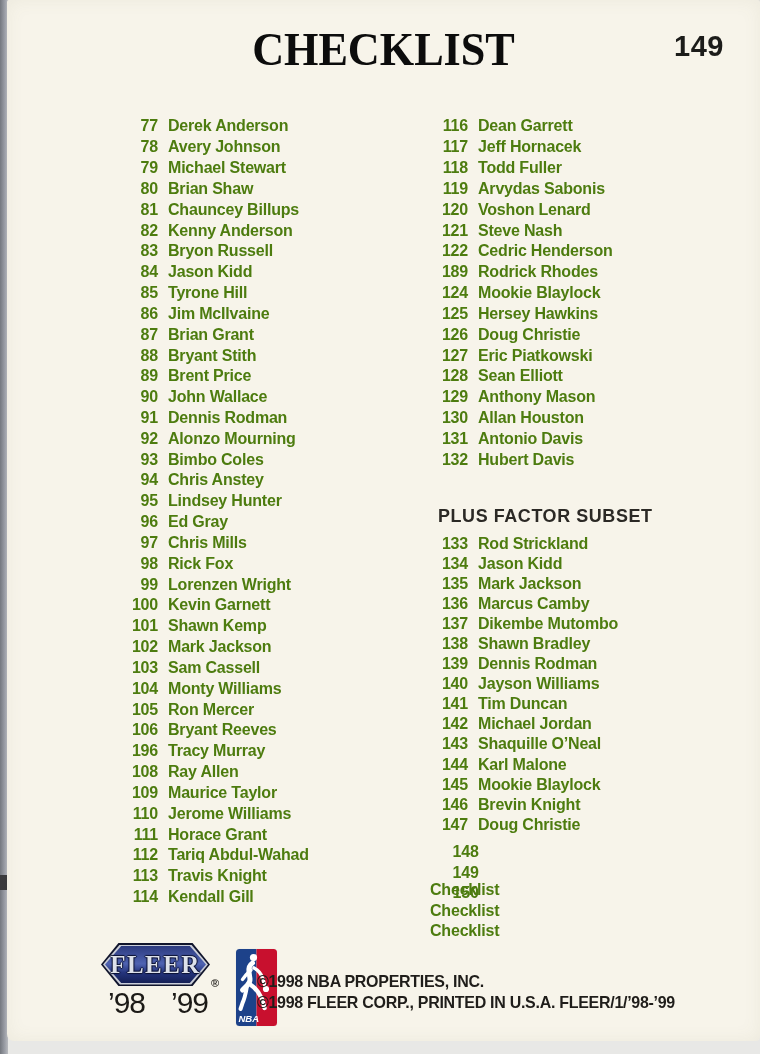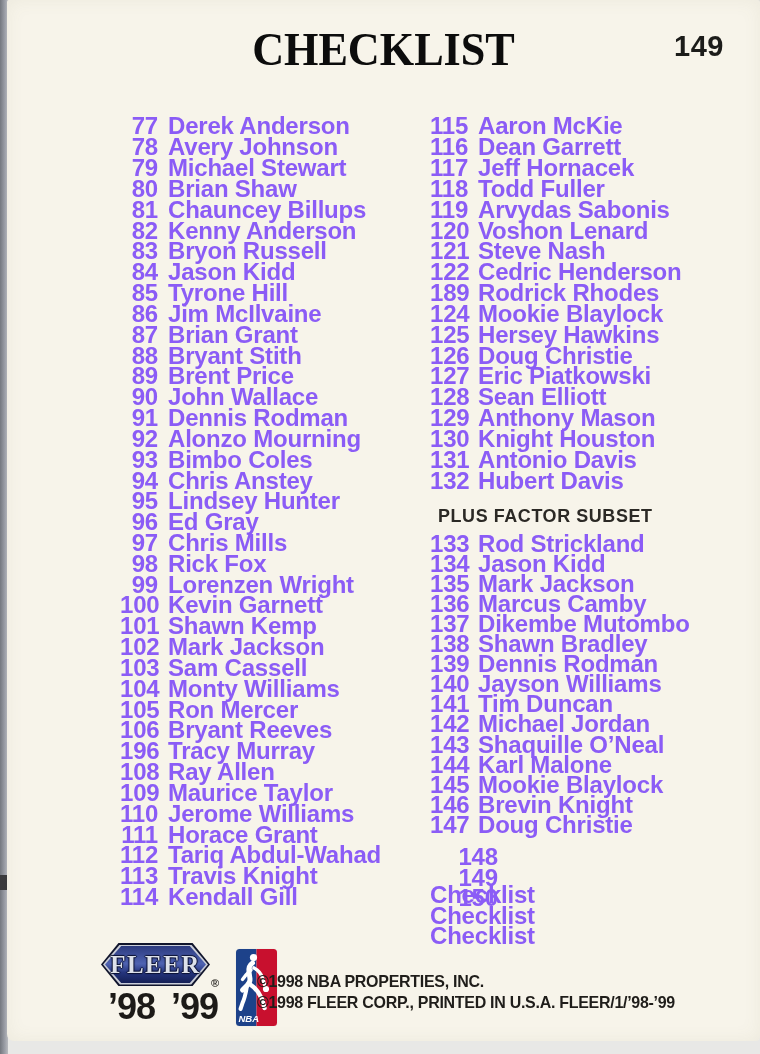--- a/index.html
+++ b/index.html
@@ -15,21 +15,21 @@
   .card { position:absolute; left:7px; top:0; width:753px; height:1041px;
     background:#f7f4ea; border-radius:2px 2px 4px 7px;
     box-shadow:inset 0 0 18px rgba(120,110,80,.08); }
 
   .title { position:absolute; left:0; right:0; top:22px; text-align:center;
     font-family:"Liberation Serif", serif; font-weight:bold; font-size:47px;
     letter-spacing:0px; color:#0c0c0c; transform:scaleX(.94); }
   .cardnum { position:absolute; top:30px; right:36px; font-size:29px; font-weight:bold;
     color:#1c1c1a; letter-spacing:0.5px; }
 
-  .list { position:absolute; color:#8b5cf6; font-weight:bold; font-size:24px;
+  .list { position:absolute; color:#4d7c0f; font-weight:bold; font-size:16px;
     letter-spacing:-0.2px; white-space:nowrap; }
   .row { display:flex; align-items:center; height:20.84px; }
   .list-subset .row { height:20.05px; }
   .list-check .row { height:20.5px;flex-direction:column; }
   .num { display:inline-block; width:38px; text-align:right; margin-right:10px; flex:0 0 38px; }
 
   .list-left  { left:113px; top:116px; }
   .list-rightmain { left:423px; top:116px; }
   .subset-header { position:absolute; left:431px; top:505px; font-size:18.5px;
     font-weight:bold; letter-spacing:0.6px; color:#2b2925; transform:scaleX(.97);
@@ -43,21 +43,21 @@
     clip-path:polygon(0% 50%,16% 0%,84% 0%,100% 50%,84% 100%,16% 100%); }
   .hex.outline { background:#10142c; }
   .hex.silver { inset:1.5px 2px; background:#c9cdd8; }
   .hex.blue { inset:3px 4px;
     background:linear-gradient(180deg,#2c3a7e 0%,#4f63b2 48%,#25347c 72%,#141f55 100%); }
   .fleer-text { position:absolute; inset:0; display:flex; align-items:center; justify-content:center;
     font-family:"Liberation Serif", serif; font-weight:bold; font-size:26px; color:#dde1ea;
     letter-spacing:1.5px; transform:scaleX(.96);
     text-shadow:0 1px 1px #0a1030, 0 -1px 1px #0a1030, 1px 0 1px #0a1030, -1px 0 1px #0a1030; }
   .regmark { position:absolute; left:204px; top:977px; font-size:11px; font-weight:bold; color:#2b2925; }
-  .year { position:absolute; top:986px; font-size:36px; font-weight:bold; color:#1c1a17; letter-spacing:-1px; }
+  .year { position:absolute; top:986px; font-size:30px; font-weight:normal; color:#1c1a17; letter-spacing:-1px; }
   .year-left { left:101px; }
   .year-right { left:164px; }
 
   .nba-logo { position:absolute; left:228px; top:948px; width:43px; height:79px;text-align:right; }
 
   .copyright { position:absolute; left:250px; top:971px; color:#1f1d1a;
     font-size:16.5px; font-weight:bold; letter-spacing:-0.3px; line-height:21px;
     transform:scaleX(.97); transform-origin:left; white-space:nowrap; }
 </style>
 </head>
@@ -257,24 +257,20 @@
     <span class="nm">Travis Knight</span>
   </div>
 
   <div class="row">
     <span class="num">114</span>
     <span class="nm">Kendall Gill</span>
   </div>
 </div>
 
     <div class="list list-rightmain">
-  <div class="row">
-    <span class="num">115</span>
-    <span class="nm">Aaron McKie</span>
-  </div>
 
   <div class="row">
     <span class="num">116</span>
     <span class="nm">Dean Garrett</span>
   </div>
 
   <div class="row">
     <span class="num">117</span>
     <span class="nm">Jeff Hornacek</span>
   </div>
@@ -334,21 +330,21 @@
     <span class="nm">Sean Elliott</span>
   </div>
 
   <div class="row">
     <span class="num">129</span>
     <span class="nm">Anthony Mason</span>
   </div>
 
   <div class="row">
     <span class="num">130</span>
-    <span class="nm">Knight Houston</span>
+    <span class="nm">Allan Houston</span>
   </div>
 
   <div class="row">
     <span class="num">131</span>
     <span class="nm">Antonio Davis</span>
   </div>
 
   <div class="row">
     <span class="num">132</span>
     <span class="nm">Hubert Davis</span>

